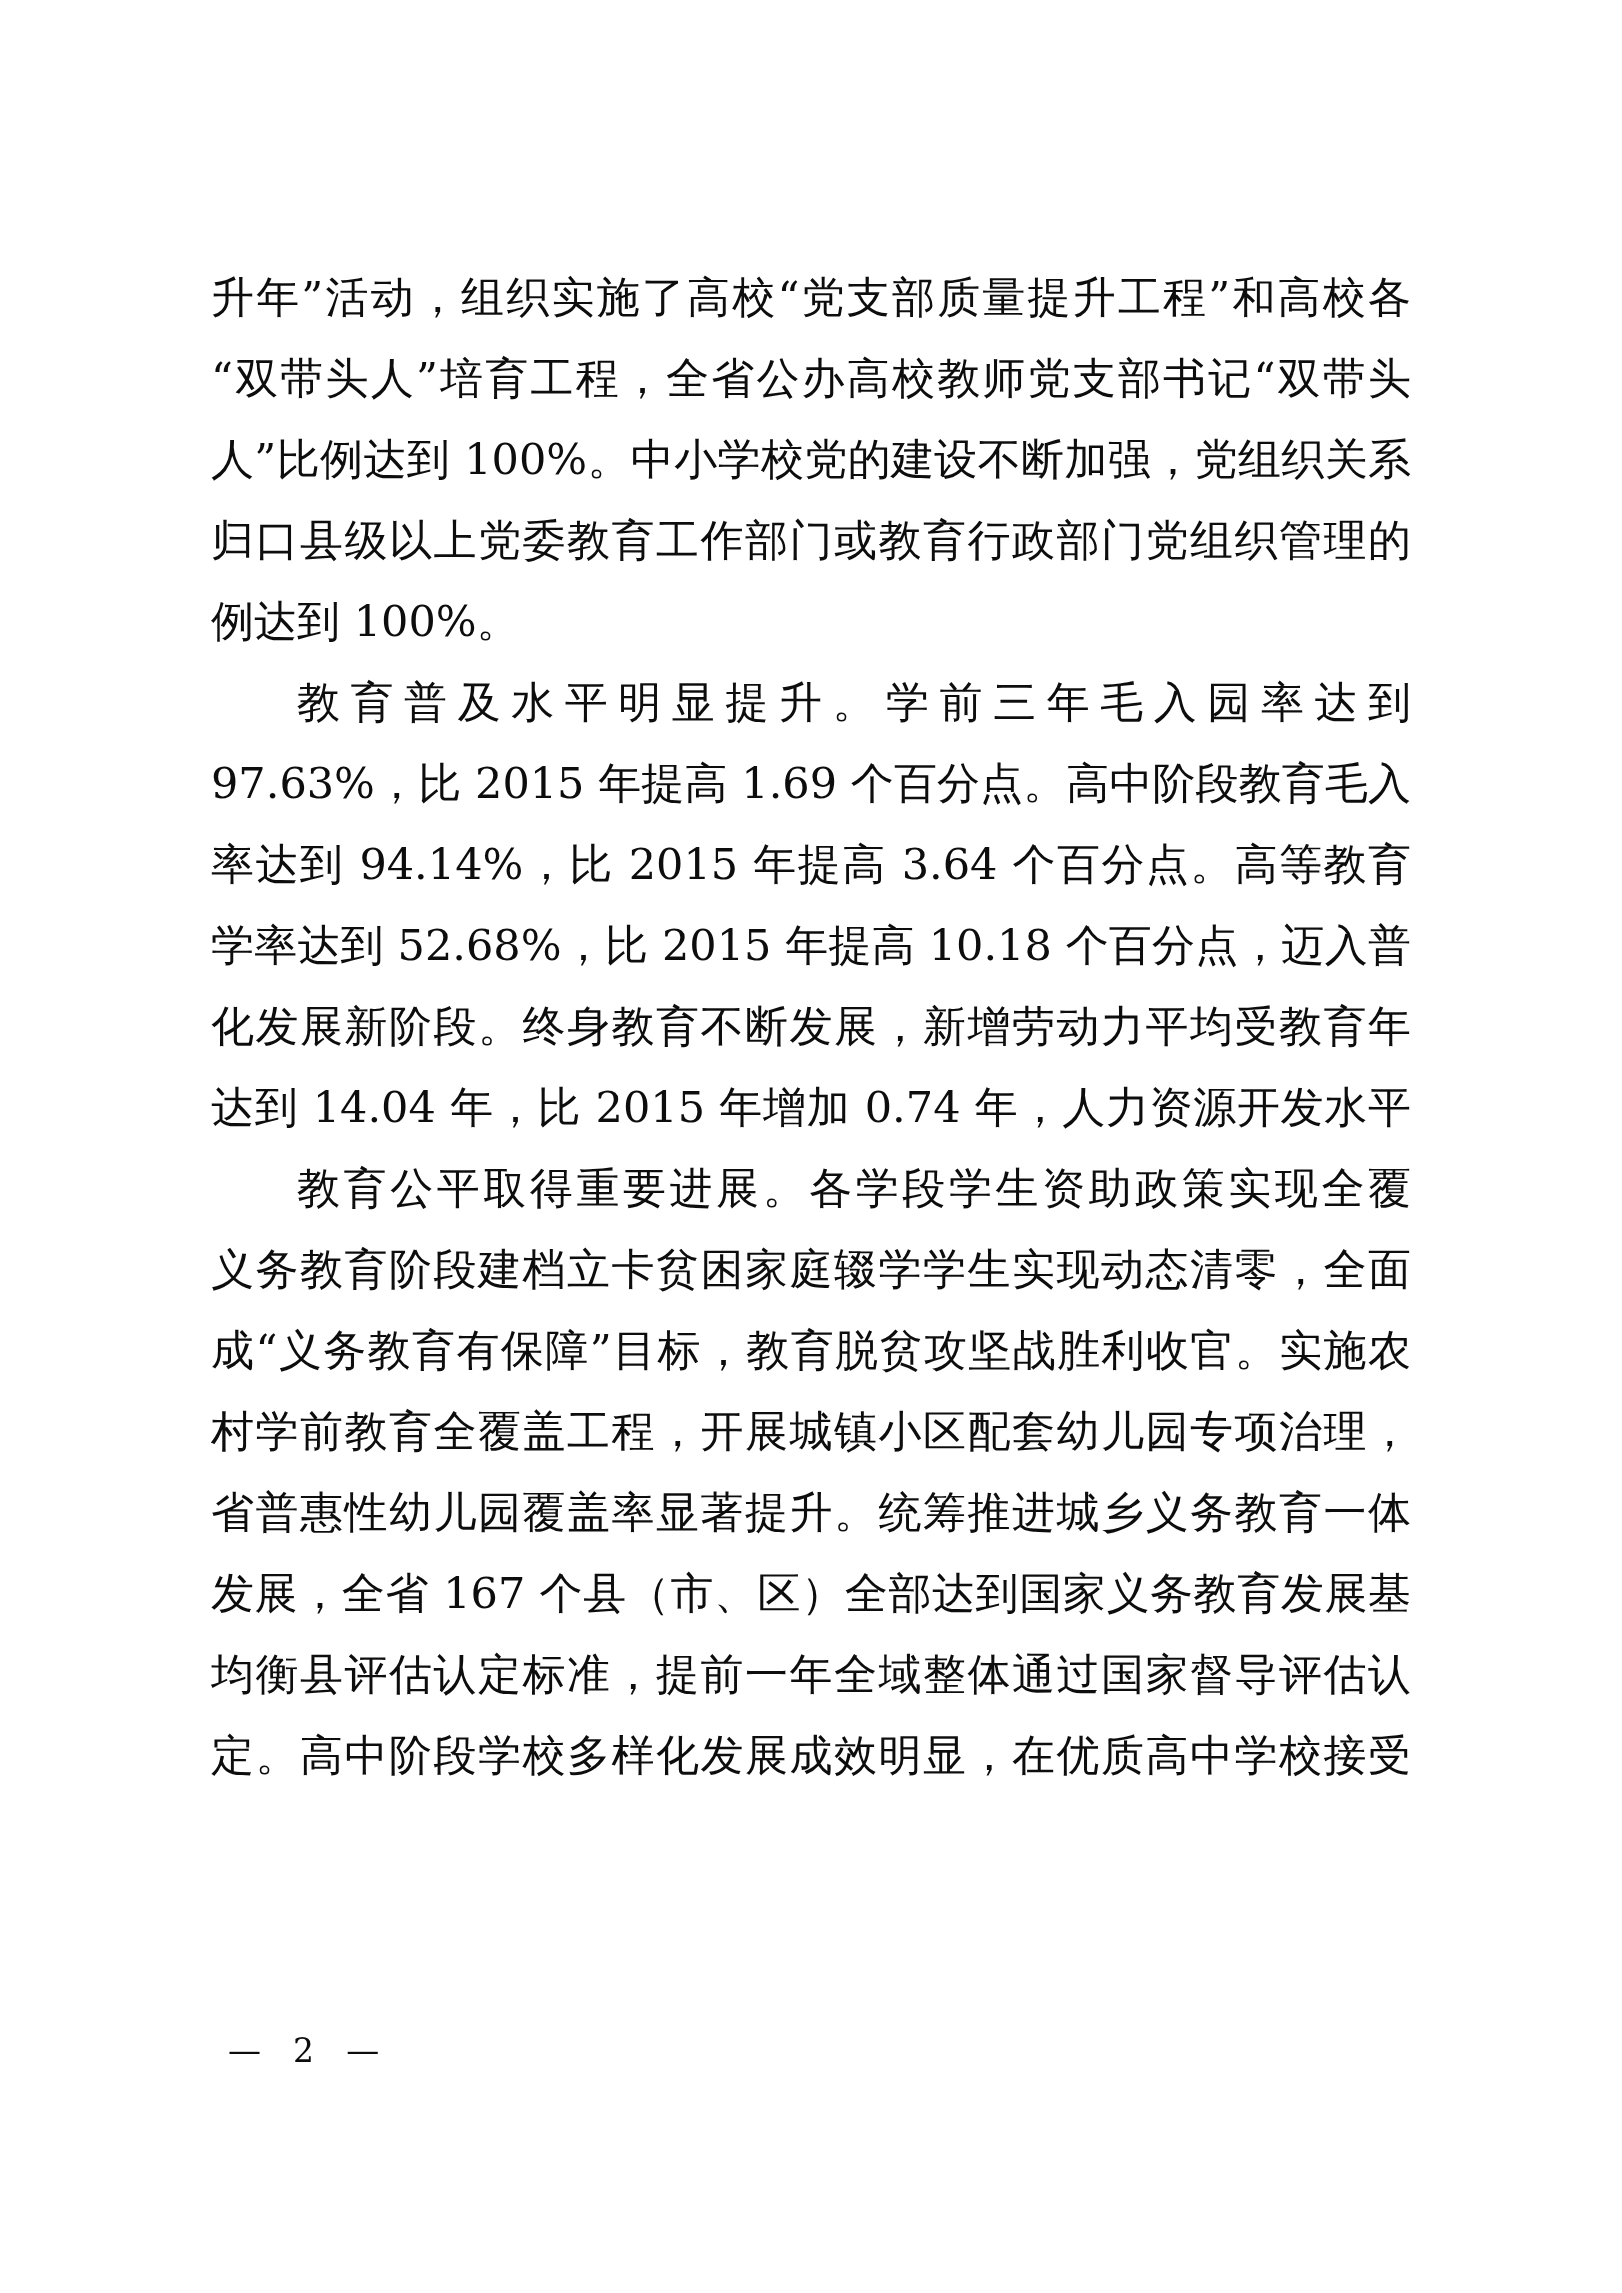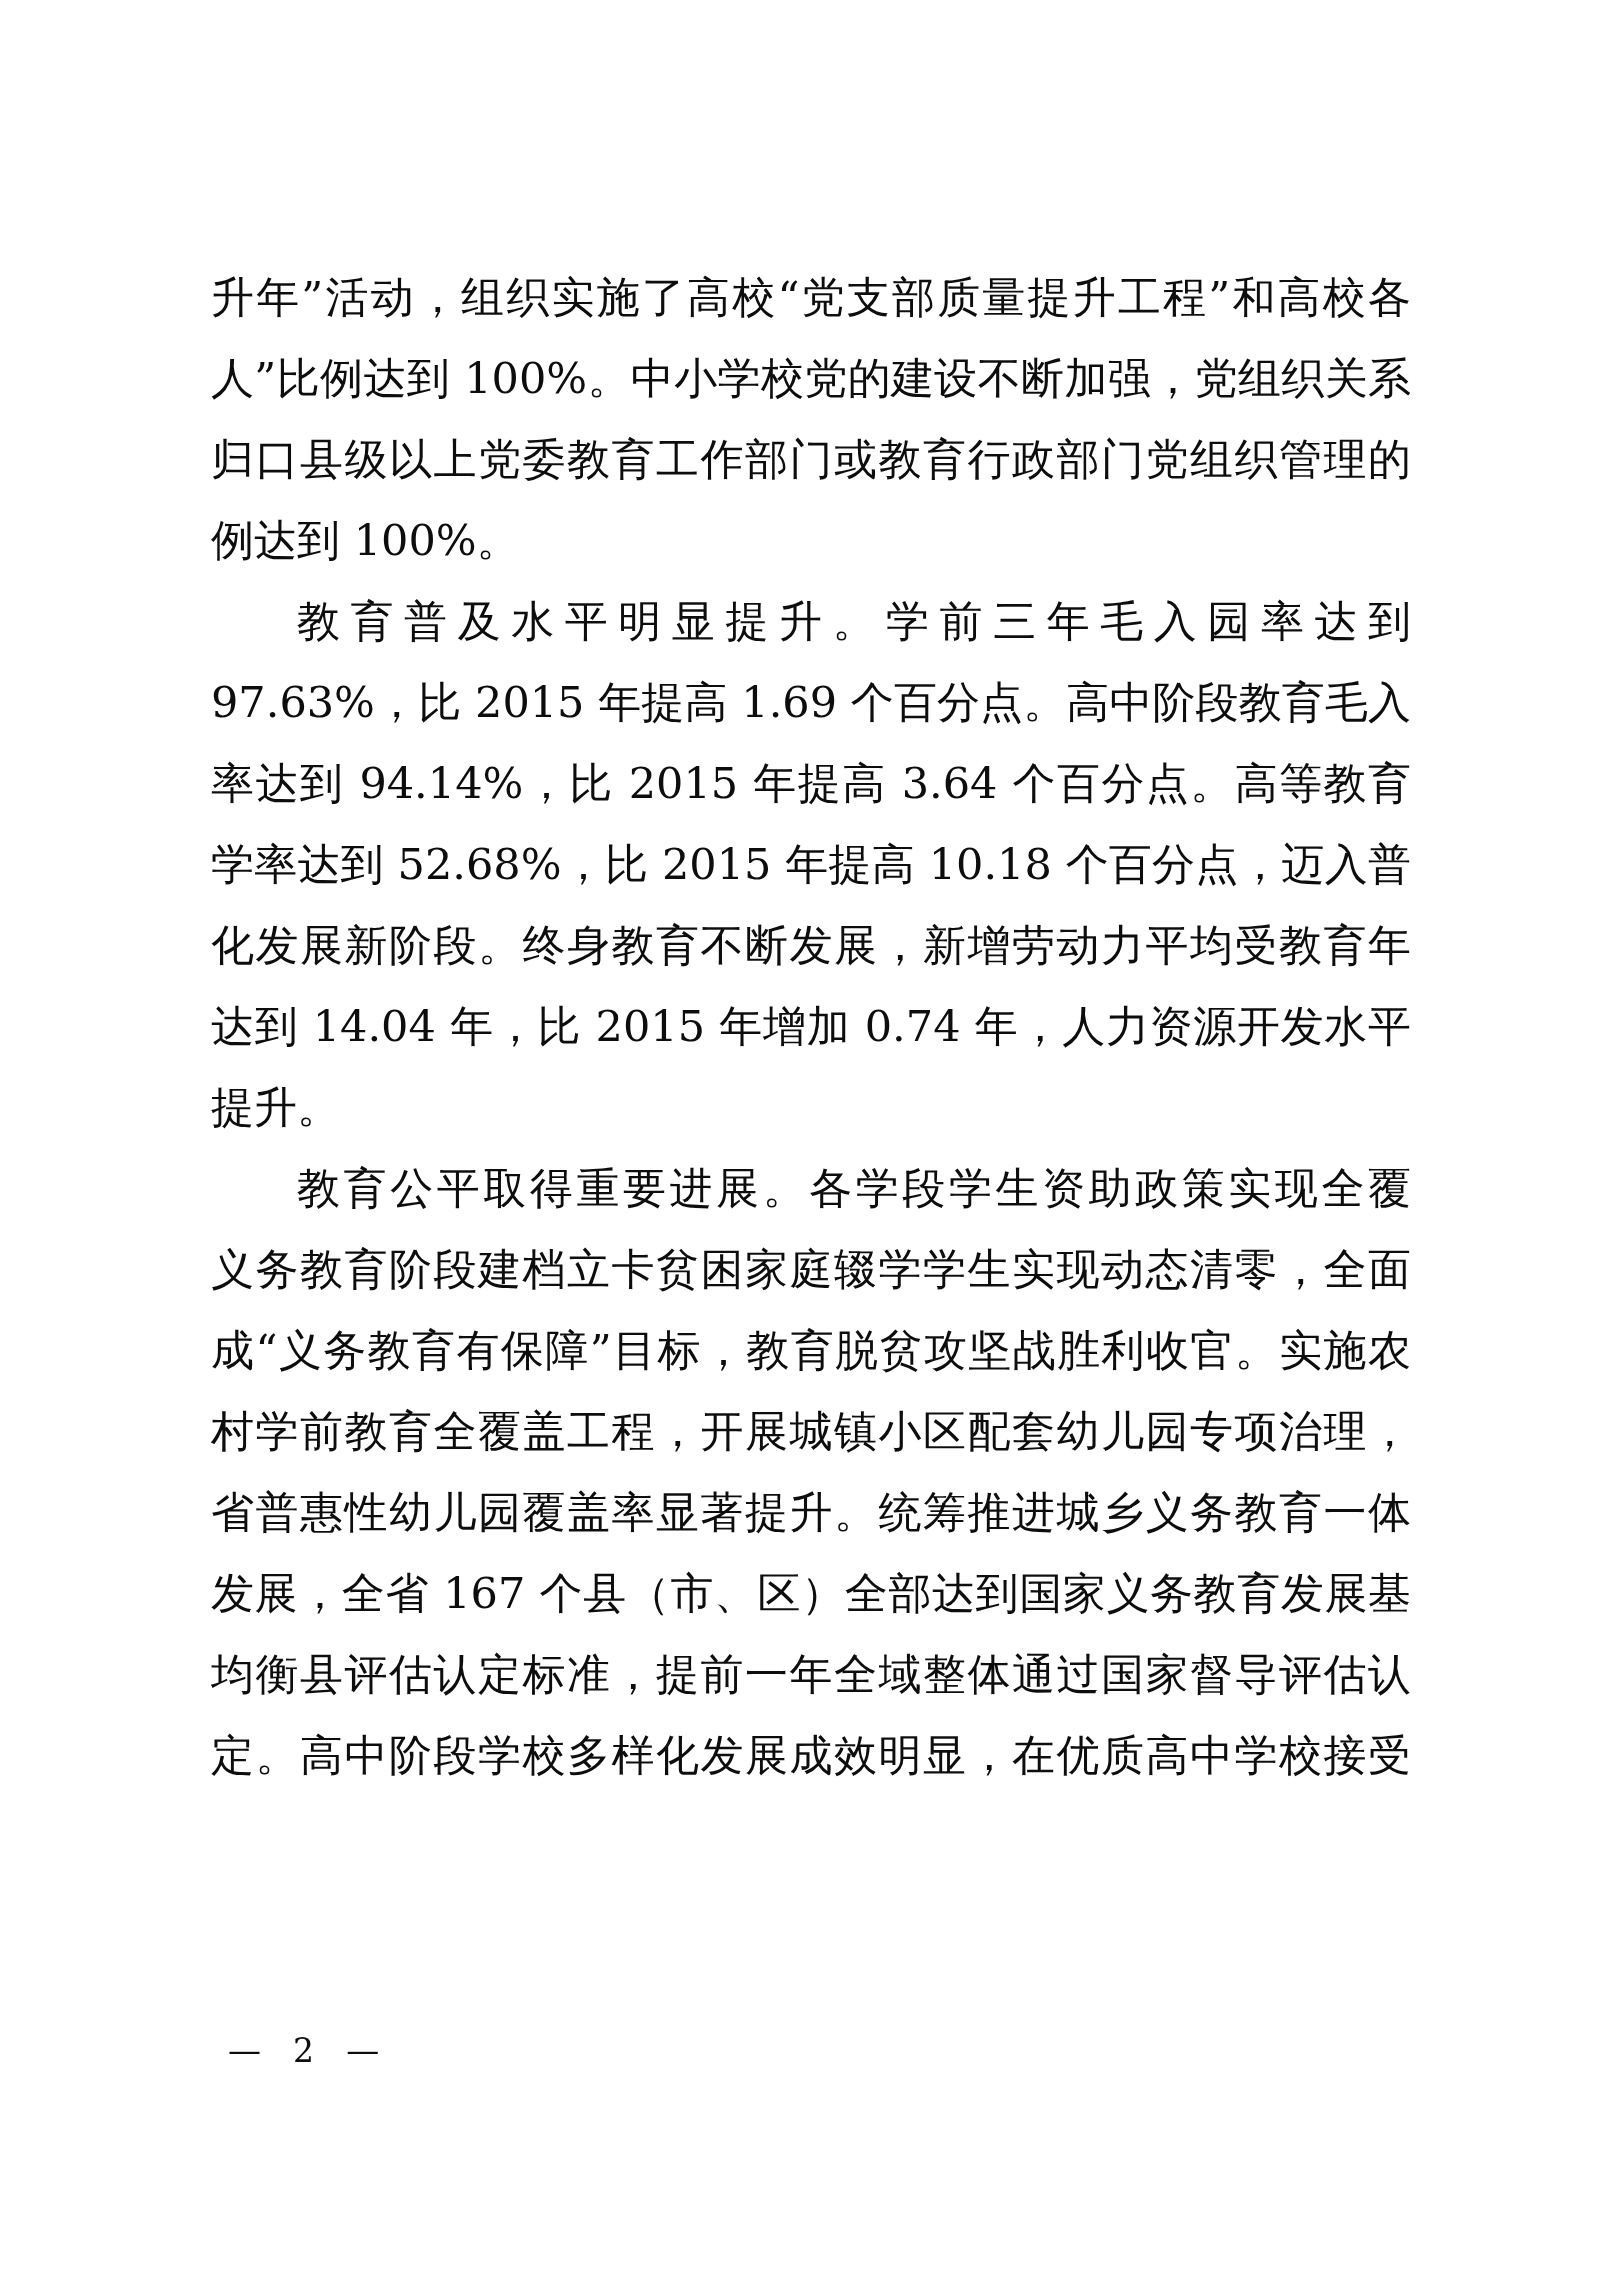--- a/index.html
+++ b/index.html
@@ -54,30 +54,30 @@
     color: #0d0d0d;
   }
 </style>
 </head>
 <body>
 
 <div class="page">
 
   <div class="text-block">
     <div class="line">升年”活动，组织实施了高校“党支部质量提升工程”和高校各</div>
+    <div class="line">“双带头人”培育工程，全省公办高校教师党支部书记“双带头</div>
     <div class="line">人”比例达到 100%。中小学校党的建设不断加强，党组织关系</div>
     <div class="line">归口县级以上党委教育工作部门或教育行政部门党组织管理的比</div>
     <div class="line short">例达到 100%。</div>
     <div class="line indent">教育普及水平明显提升。学前三年毛入园率达到 89.07%，</div>
     <div class="line">97.63%，比 2015 年提高 1.69 个百分点。高中阶段教育毛入学</div>
     <div class="line">率达到 94.14%，比 2015 年提高 3.64 个百分点。高等教育毛入</div>
     <div class="line">学率达到 52.68%，比 2015 年提高 10.18 个百分点，迈入普及</div>
     <div class="line">化发展新阶段。终身教育不断发展，新增劳动力平均受教育年限</div>
     <div class="line">达到 14.04 年，比 2015 年增加 0.74 年，人力资源开发水平持续</div>
-    <div class="line short">提升。</div>
     <div class="line indent">教育公平取得重要进展。各学段学生资助政策实现全覆盖，</div>
     <div class="line">义务教育阶段建档立卡贫困家庭辍学学生实现动态清零，全面完</div>
     <div class="line">成“义务教育有保障”目标，教育脱贫攻坚战胜利收官。实施农</div>
     <div class="line">村学前教育全覆盖工程，开展城镇小区配套幼儿园专项治理，全</div>
     <div class="line">省普惠性幼儿园覆盖率显著提升。统筹推进城乡义务教育一体化</div>
     <div class="line">发展，全省 167 个县（市、区）全部达到国家义务教育发展基本</div>
     <div class="line">均衡县评估认定标准，提前一年全域整体通过国家督导评估认</div>
     <div class="line">定。高中阶段学校多样化发展成效明显，在优质高中学校接受教</div>
   </div>
 

